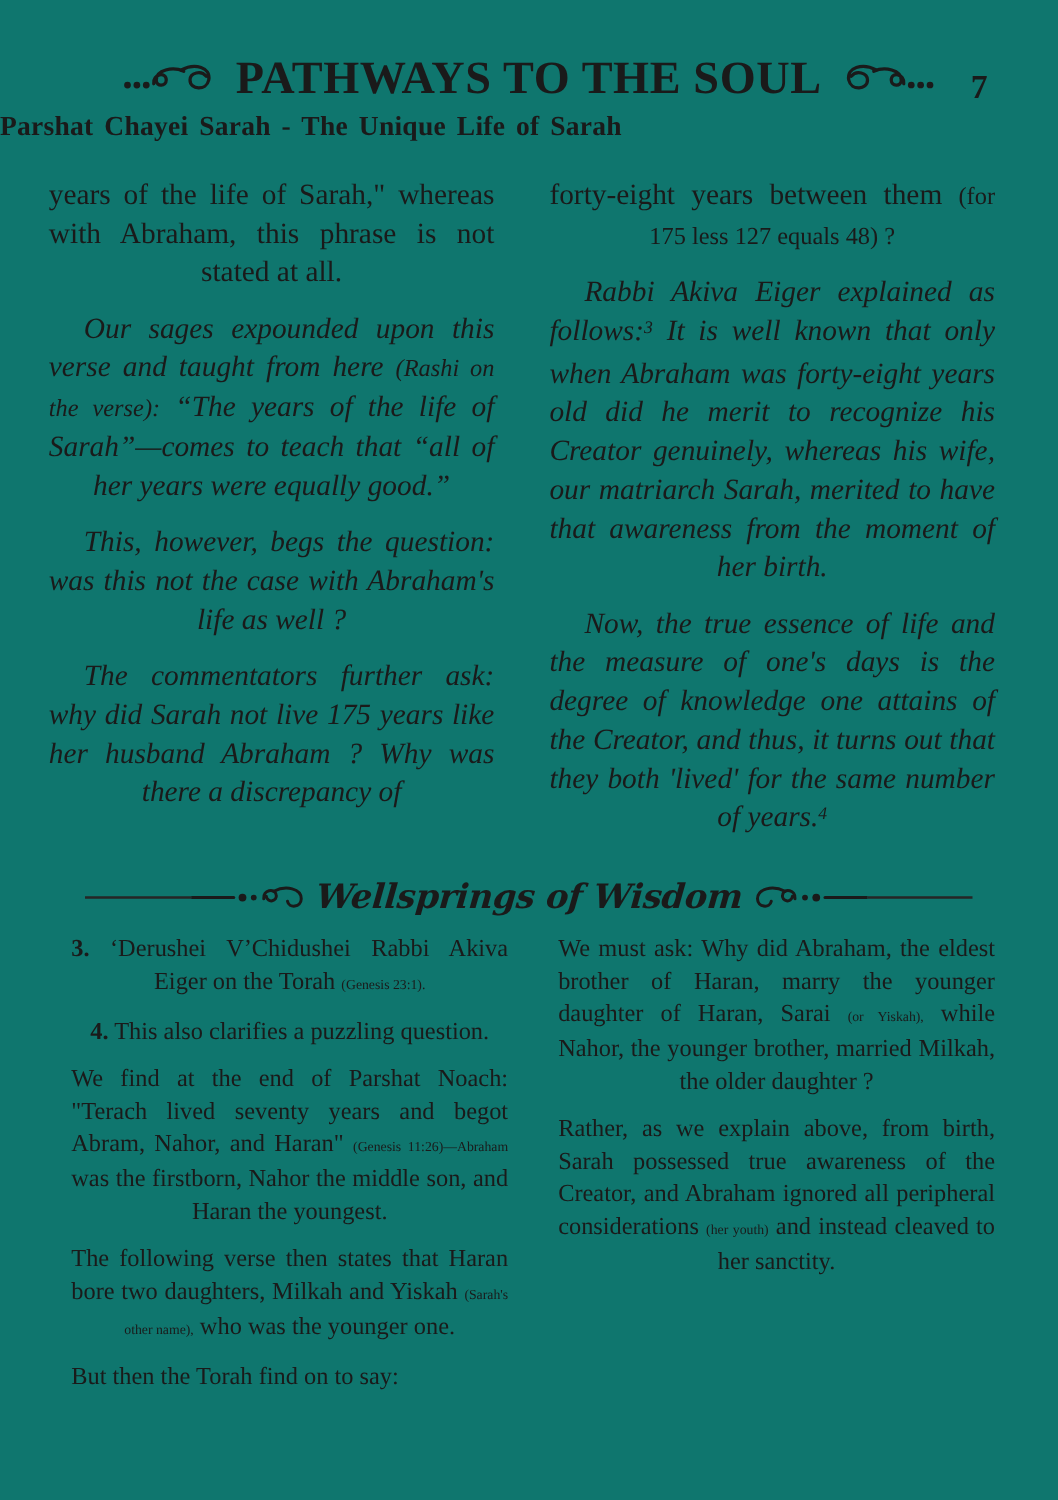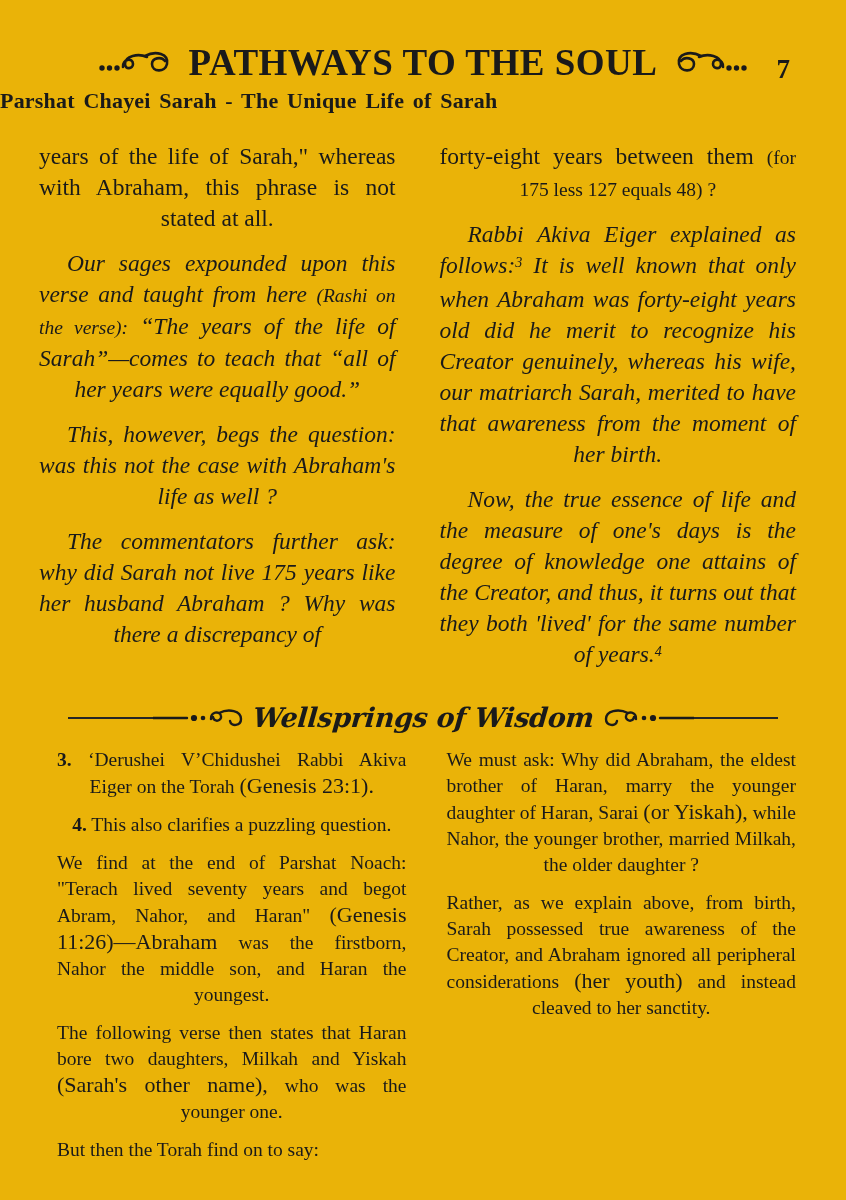--- a/index.html
+++ b/index.html
@@ -1,18 +1,18 @@
 <!DOCTYPE html>
 <html><head>
 <meta charset="utf-8">
 <style>
   html,body { margin:0; padding:0; background:#ffffff; }
   .page {
     position:relative; width:846px; height:1200px; margin:0 auto;
-    background:#eab308; color:#1a1a1a; overflow:hidden;
+    background:#0f766e; color:#1a1a1a; overflow:hidden;
     font-family:"Liberation Serif","DejaVu Serif",serif;
   }
   
   .header {
     margin-top:44px; display:flex; justify-content:center; align-items:center; gap:8px;
   }
   .title {
     font-size:37px; font-weight:bold; letter-spacing:0.5px; white-space:nowrap;
     line-height:1.05;
   }
@@ -40,21 +40,21 @@
     font-family:"DejaVu Serif",serif; font-style:italic; font-weight:bold;
     font-size:27px; white-space:nowrap; margin:0 2px; transform:skewX(-5deg);
     letter-spacing:-0.3px;
   }
   
   .fncols { display:flex; gap:40px; padding:0 50px 0 57px; margin-top:12px; }
   .fn-para {
     font-size:19.5px; line-height:26px; margin:0 0 12px 0;
     text-align:justify; text-align-last:center;
   }
-  .fn-para .small { font-size:22px; }
+  .fn-para .small { font-size:11px; }
   .last-left { text-align-last:left; }
   .b { font-weight:bold; }
   .sup { font-size:0.6em; position:relative; top:-0.45em; }
 </style>
 </head>
 <body>
 
 <div class="page">
 
   <div class="header">

